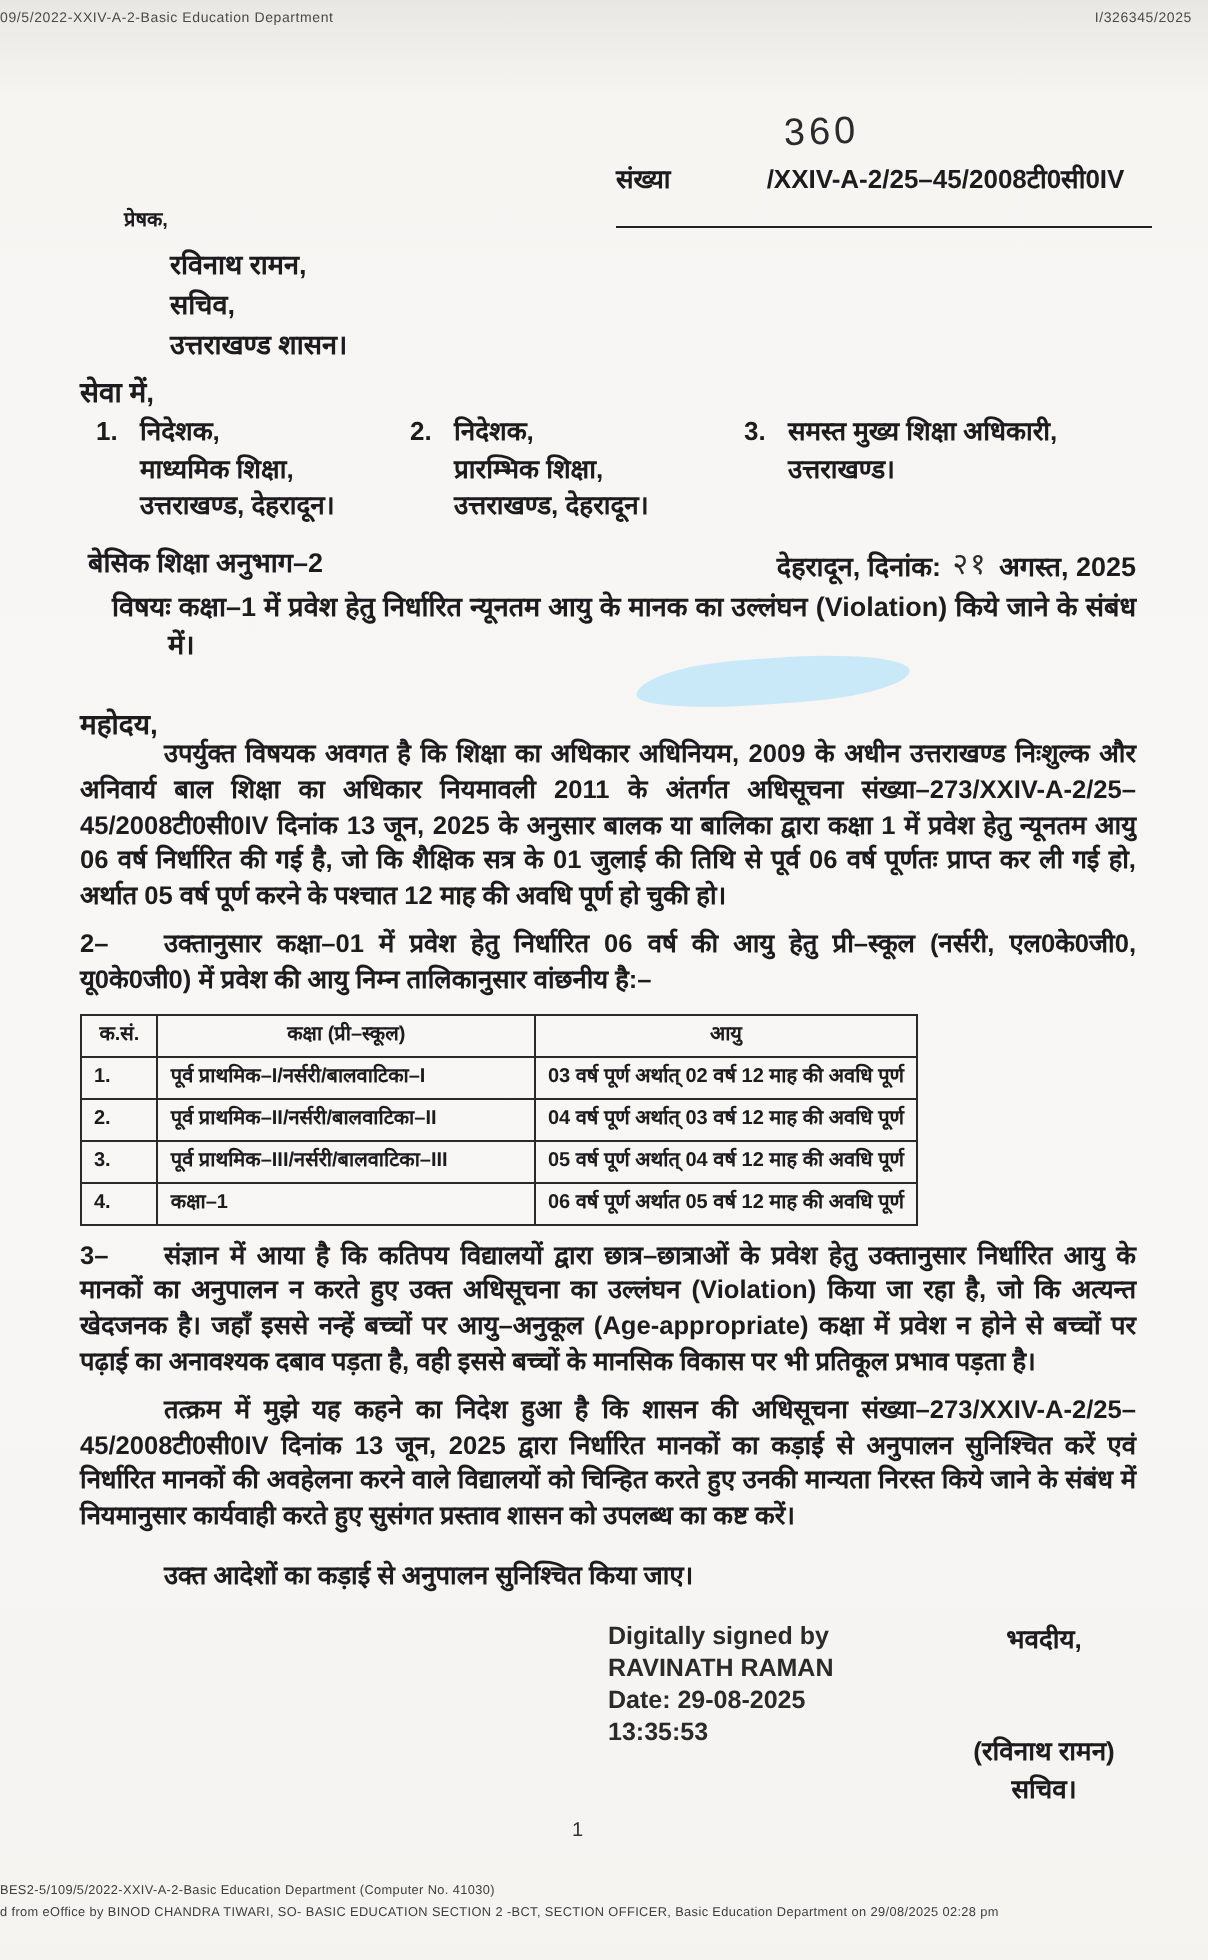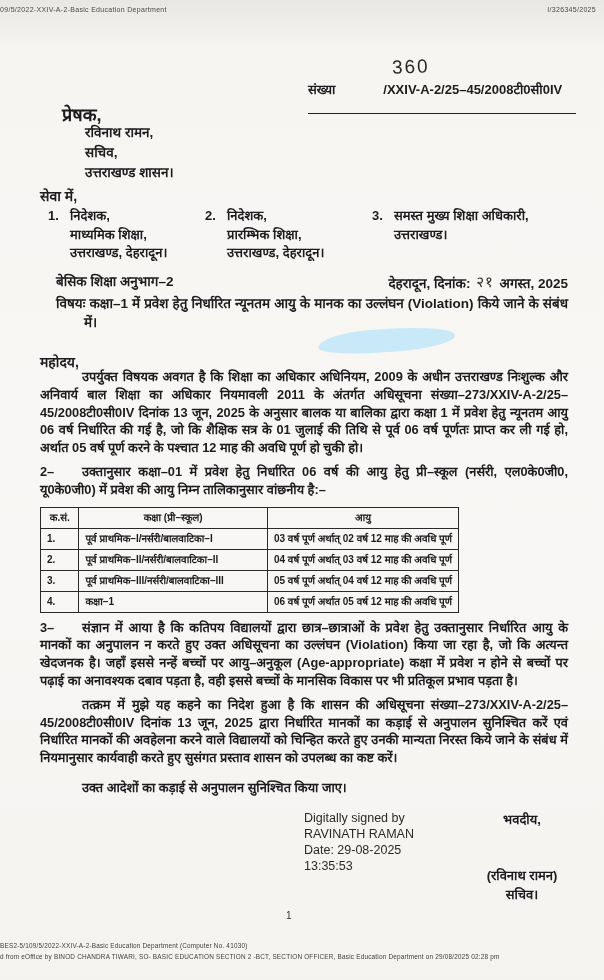--- a/index.html
+++ b/index.html
@@ -31,34 +31,34 @@
   }
   .number-line {
     position: absolute; left: 308px; top: 80px;
     width: 268px;
     border-bottom: 1.6px solid #222;
     font-size: 13px; font-weight: 700;
     white-space: nowrap; padding-bottom: 15px;
   }
   .number-line .gap { display: inline-block; width: 48px; }
 
-  .sender-label { position: absolute; left: 62px; top: 102px; font-size: 18px; font-weight: 700; }
+  .sender-label { position: absolute; left: 62px; top: 102px; font-size: 10px; font-weight: 700; }
   .sender-block { position: absolute; left: 85px; top: 123px; font-size: 13.5px; font-weight: 700; line-height: 20px; }
 
   .to-label { position: absolute; left: 40px; top: 186px; font-size: 14px; font-weight: 700; }
 
   .recipients { position: absolute; left: 0; top: 207px; width: 604px; height: 62px; }
   .recipient { position: absolute; font-size: 13px; font-weight: 700; line-height: 18.5px; display: flex; }
   .recipient .r-num { width: 22px; flex: 0 0 22px; }
   .rec-1 { left: 48px; }
   .rec-2 { left: 205px; }
   .rec-3 { left: 372px; }
 
   .section-row {
-    position: absolute; left: 56px; right: 36px; top: 272px;
+    position: absolute; left: 44px; right: 36px; top: 272px;
     display: flex; justify-content: space-between;
     font-size: 13.5px; font-weight: 700; gap: 36px;
   }
   .hw-date { font-size: 15px; letter-spacing: 1px; font-weight: 400; position: relative; top: -1px; padding: 0 2px; }
 
   .subject {
     position: absolute; left: 40px; right: 36px; top: 294px;
     font-size: 13.5px; font-weight: 700; line-height: 19px;
     padding-left: 44px; text-indent: -28px;
     text-align: justify;
@@ -102,21 +102,21 @@
   .age-table td.c-class { width: 213px; }
 
   .closing-line { margin-top: 12px; text-indent: 42px; }
 
   .sig-row {
     margin-top: 13px;
     display: flex; justify-content: flex-end; align-items: flex-start;
     text-align: left;
   }
   .dsc-block {
-    font-weight: 400; font-size: 12.5px; line-height: 16px; color: #2a2a2a;
+    font-weight: 700; font-size: 12.5px; line-height: 16px; color: #2a2a2a;
     width: 172px; flex: 0 0 172px;
     font-family: "Liberation Sans", sans-serif;
   }
   .valediction-block {
     width: 92px; flex: 0 0 92px;
     font-size: 13px; font-weight: 700; line-height: 19px;
     text-align: center;
   }
   .valediction-block .v-name { margin-top: 37px; white-space: nowrap; }
 

